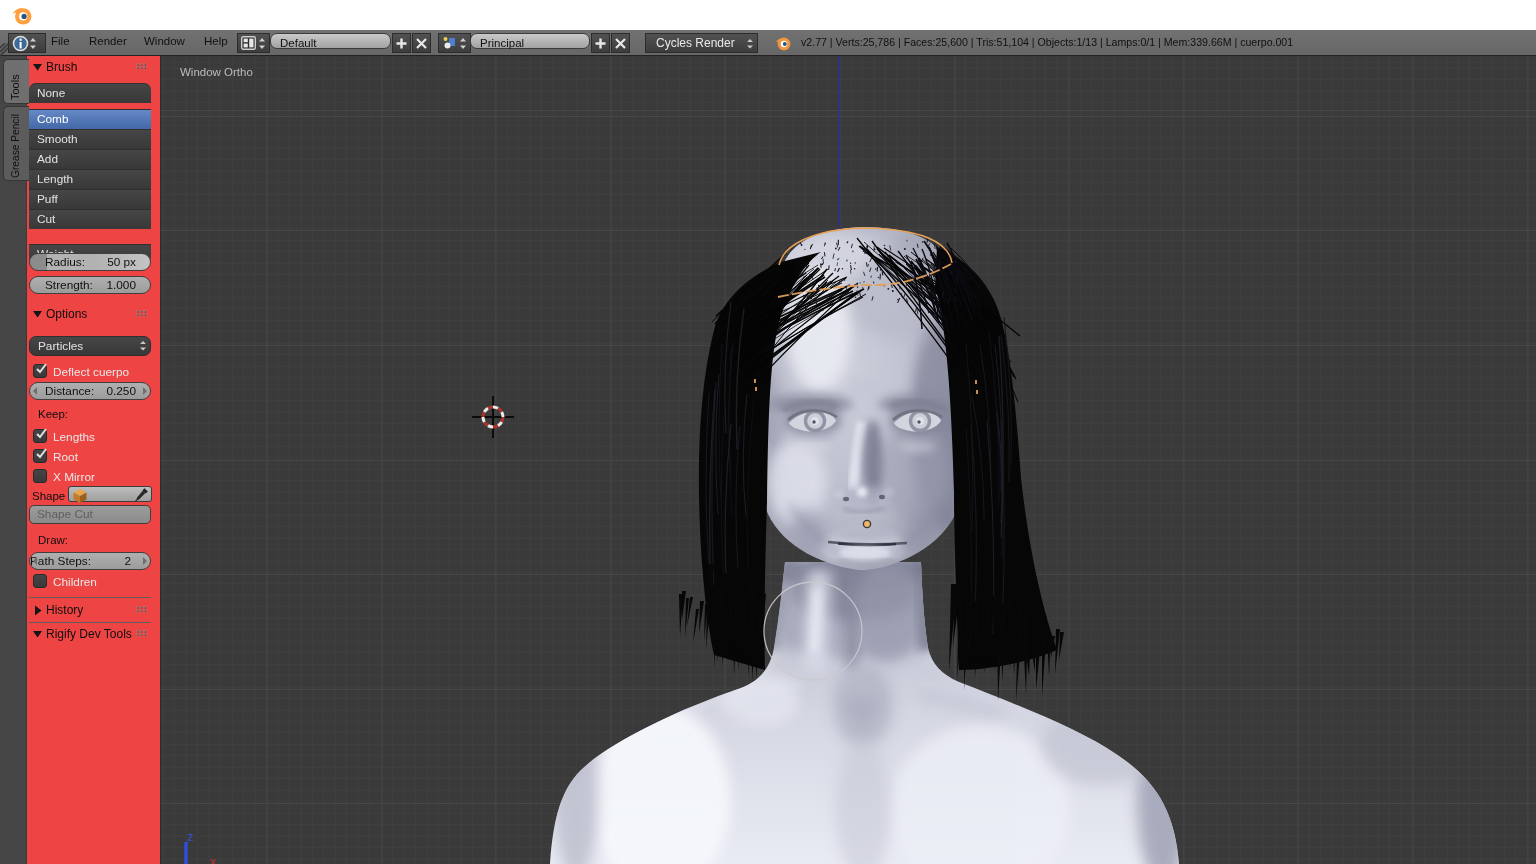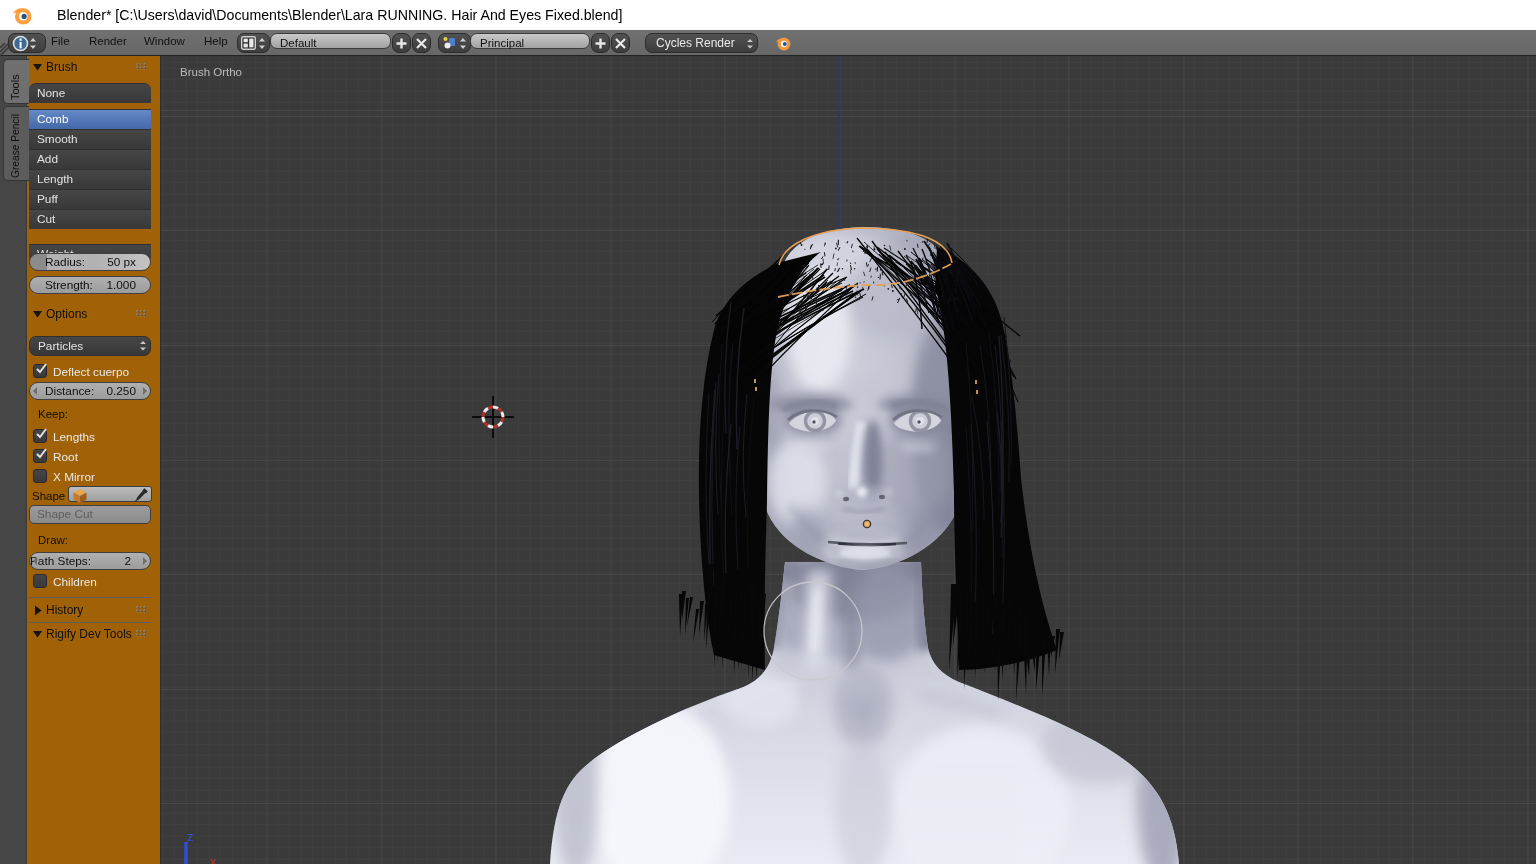--- a/index.html
+++ b/index.html
@@ -1,22 +1,22 @@
 <!DOCTYPE html>
 <html><head><meta charset="utf-8"><style>
 *{margin:0;padding:0;box-sizing:border-box}
 body{width:1536px;height:864px;overflow:hidden;font-family:"Liberation Sans",sans-serif;background:#3a3a3a}
 #titlebar{position:absolute;left:0;top:0;width:1536px;height:30px;background:#fff;color:#000;font-size:14.2px}
 #titlebar .t{position:absolute;left:57px;top:7px}
 #infobar{position:absolute;left:0;top:30px;width:1536px;height:26px;background:linear-gradient(#717171,#676767);border-bottom:1px solid #232323;font-size:11.5px;color:#000}
 .menu{position:absolute;top:5px;color:#111}
-.wbtn{position:absolute;top:3px;height:20px;background:linear-gradient(#515151,#3d3d3d);border:1px solid #2c2c2c;border-radius:7px;color:#e8e8e8}
+.wbtn{position:absolute;top:3px;height:20px;background:linear-gradient(#515151,#3d3d3d);border:1px solid #2c2c2c;border-radius:0;color:#e8e8e8}
 .wfield{position:absolute;top:3px;height:16px;background:linear-gradient(#c9c9c9,#a2a2a2);border:1px solid #3c3c3c;border-radius:7px;color:#111}
 #main{position:absolute;left:0;top:56px;width:1536px;height:808px}
-#shelf{position:absolute;left:0;top:0;width:160px;height:808px;background:#a16207}
+#shelf{position:absolute;left:0;top:0;width:160px;height:808px;background:#ef4444}
 #tabstrip{position:absolute;left:0;top:0;width:27px;height:808px;background:#464646;border-right:1px solid #3a3a3a}
 .tab{position:absolute;left:3px;width:26px;border-radius:5px 0 0 5px;border:1px solid #353535;border-right:none;z-index:3}
 .tab span{position:absolute;transform:rotate(-90deg);transform-origin:0 0;white-space:nowrap;font-size:11px;color:#101010}
 #viewport{position:absolute;left:160px;top:0;width:1376px;height:808px;border-left:1px solid #2e2e2e;background:
  repeating-linear-gradient(90deg,#47474a 0 1px,transparent 1px 114.6px),
  repeating-linear-gradient(0deg,#47474a 0 1px,transparent 1px 114.6px),
  repeating-linear-gradient(90deg,#3f3f40 0 1px,transparent 1px 11.46px),
  repeating-linear-gradient(0deg,#3f3f40 0 1px,transparent 1px 11.46px),
  #3a3a3a;
  background-position:105.5px 0,0 55px,1.9px 0,0 6.9px}
@@ -29,21 +29,20 @@
 .blk{color:#0e0e0e;font-size:11.5px;position:absolute}
 .sep{position:absolute;left:29px;width:122px;height:1px;background:#5e5e5e}
 </style></head><body>
 <div id="titlebar">
 <svg style="position:absolute;left:10px;top:3px" width="25" height="25" viewBox="0 0 25 25">
  <circle cx="13.2" cy="13.4" r="8.2" fill="#ff9f3e"></circle>
  <circle cx="13.2" cy="13.4" r="4.1" fill="#fff"></circle>
  <circle cx="14.1" cy="13.4" r="2.6" fill="#27537d"></circle>
  <path d="M2.5 10.5 Q7 4.5 13 5.5 L10 8.5 Q5.5 9.5 2.5 10.5Z" fill="#ff9f3e"></path>
 </svg>
-<span class="t">Blender* [C:\Users\david\Documents\Blender\Lara RUNNING. Hair And Eyes Fixed.blend]</span>
 </div>
 <div id="infobar">
  <svg style="position:absolute;left:0;top:13px" width="14" height="13" viewBox="0 0 14 13">
       <path d="M0 13 L13 0 M0 9 L9 0 M0 5 L5 0" stroke="#3a3a3a" stroke-width="1.6" fill="none"></path>
     </svg>
  <div class="wbtn" style="left:8px;width:38px"></div>
  <svg style="position:absolute;left:12px;top:5px" width="17" height="17" viewBox="0 0 17 17">
    <circle cx="8.5" cy="8.5" r="7" fill="#3d6a96" stroke="#dcdcdc" stroke-width="1.6"></circle>
    <rect x="7.6" y="3.6" width="2" height="2.2" fill="#fff"></rect>
       <rect x="7.6" y="7" width="2" height="6.4" fill="#fff"></rect>
@@ -95,20 +94,21 @@
  <div class="wbtn" style="left:645px;width:113px;padding-left:10px;line-height:19px;font-size:12px">Cycles Render</div>
  <svg style="position:absolute;left:746px;top:8px" width="8" height="12" viewBox="0 0 8 12">
       <path d="M1 4 L4 1 L7 4Z M1 7.5 L4 10.5 L7 7.5Z" fill="#c8c8c8"></path>
     </svg>
  <svg style="position:absolute;left:774px;top:4px" width="19" height="19" viewBox="0 0 19 19">
    <circle cx="10" cy="10" r="6.4" fill="#f09641"></circle>
    <circle cx="10" cy="10" r="3.2" fill="#fff"></circle>
    <circle cx="10.8" cy="10" r="2" fill="#27537d"></circle>
    <path d="M1.5 8 Q5 3.5 10.2 4.3 L7.8 6.6 Q4 7.2 1.5 8Z" fill="#f09641"></path>
  </svg>
+ <span class="menu" style="left:801px;font-size:10.6px;top:6px">v2.77 | Verts:25,786 | Faces:25,600 | Tris:51,104 | Objects:1/13 | Lamps:0/1 | Mem:339.66M | cuerpo.001</span>
 </div>
 <div id="main">
     <div id="shelf">
       <div id="tabstrip"></div>
       <div class="tab" style="top:3px;height:45px;background:#6f6f6f">
         <span style="left:5px;top:40px">Tools</span>
       </div>
       <div class="tab" style="top:50px;height:75px;background:#5c5c5c">
         <span style="left:6px;top:71px;font-size:10.2px">Grease Pencil</span>
       </div>
@@ -204,21 +204,21 @@
       <span class="phead" style="left:46px;top:547px">History</span>
       <div class="grip" style="left:136px;top:550px"></div>
       <div class="sep" style="top:566px"></div>
       <svg style="position:absolute;left:33px;top:574px" width="9" height="8" viewBox="0 0 9 8">
         <path d="M0 1 L9 1 L4.5 7.5Z" fill="#151515"></path>
       </svg>
       <span class="phead" style="left:46px;top:571px">Rigify Dev Tools</span>
       <div class="grip" style="left:136px;top:574px"></div>
     </div>
     <div id="viewport">
-      <span style="position:absolute;left:19px;top:10px;font-size:11.5px;color:#bcbcbc">Brush Ortho</span>
+      <span style="position:absolute;left:19px;top:10px;font-size:11.5px;color:#bcbcbc">Window Ortho</span>
       <svg width="1376" height="808" viewBox="160 56 1376 808" style="position:absolute;left:0;top:0">
         <defs>
 <linearGradient id="torso" x1="0" y1="0" x2="0" y2="1">
  <stop offset="0" stop-color="#b4b6c6"></stop>
             <stop offset="0.5" stop-color="#d4d6e2"></stop>
             <stop offset="1" stop-color="#e9ebf4"></stop>
 </linearGradient>
 <radialGradient id="faceg" cx="0.42" cy="0.42" r="0.75">
  <stop offset="0" stop-color="#ced0dc"></stop>
             <stop offset="0.55" stop-color="#babccb"></stop>

